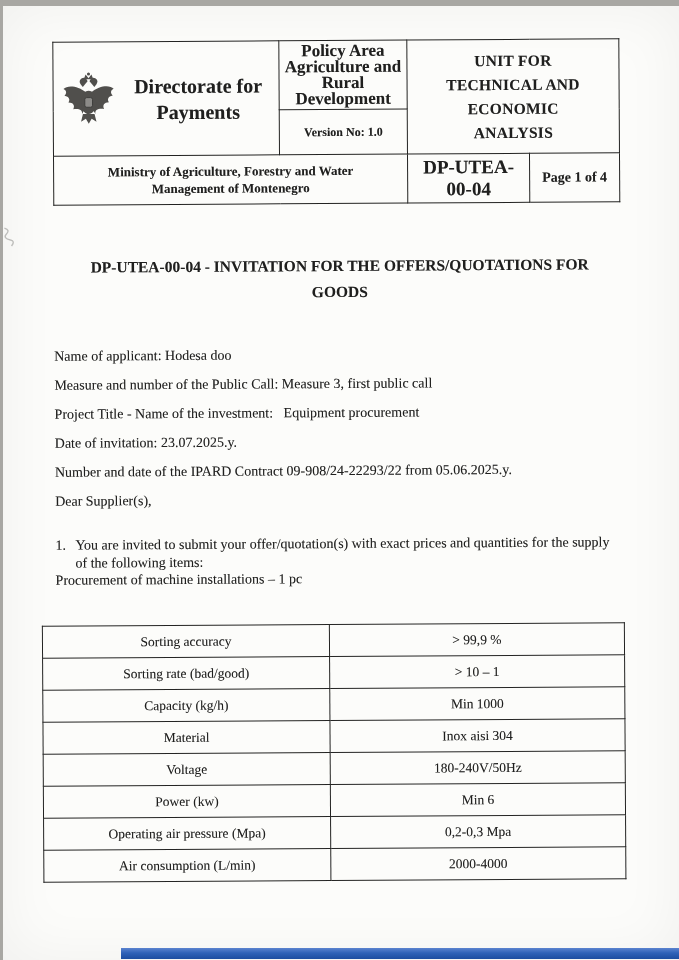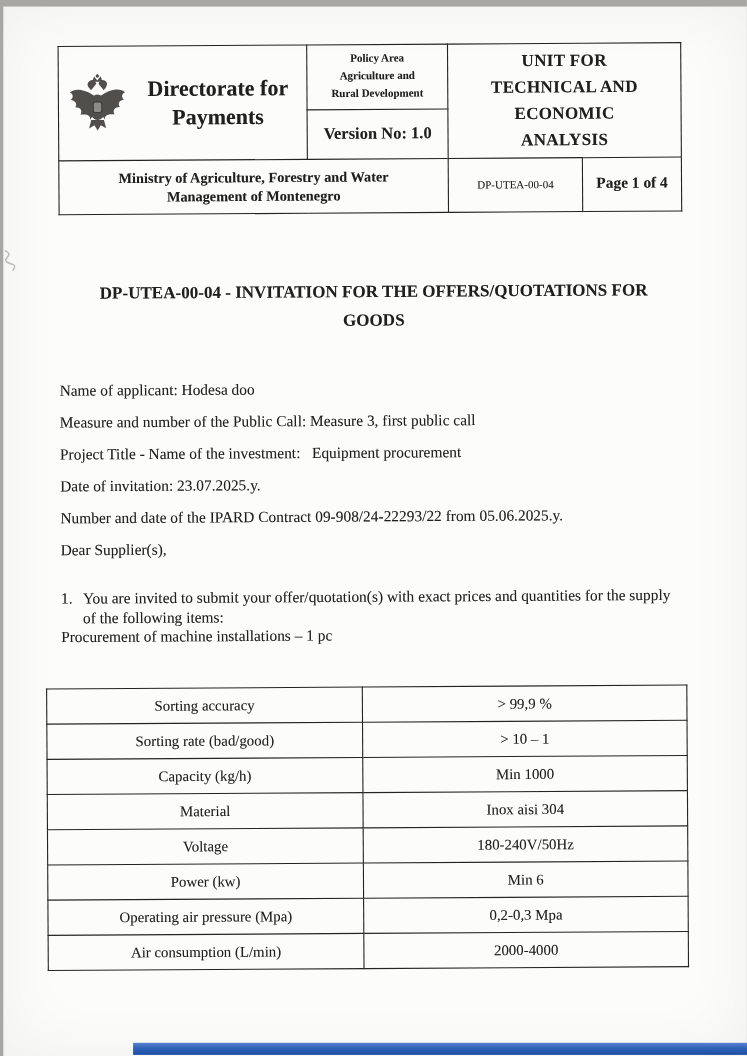--- a/index.html
+++ b/index.html
@@ -34,27 +34,27 @@
     padding: 2px 4px;
     vertical-align: middle;
     text-align: center;
   }
   .org-cell { height: 98px; }
   .org-wrap { display: flex; align-items: center; gap: 6px; padding: 2px; }
   .emblem { flex: 0 0 58px; height: 56px; display: inline-block; }
   .org-name {
     flex: 1; font-weight: bold; font-size: 20px; line-height: 26px;
   }
-  .policy-cell { height: 54px; font-weight: bold; font-size: 10px; line-height: 16px; }
-  .version-cell { height: 40px; font-weight: bold; font-size: 15px; }
+  .policy-cell { height: 54px; font-weight: bold; font-size: 17px; line-height: 16px; }
+  .version-cell { height: 40px; font-weight: bold; font-size: 12px; }
   .unit-cell {
     font-weight: bold; font-size: 15.5px; line-height: 24px; letter-spacing: 0.3px;
   }
   .ministry-cell { height: 44px; font-weight: bold; font-size: 13px; line-height: 17px; }
-  .doccode-cell { font-weight: normal; font-size: 10px; }
+  .doccode-cell { font-weight: bold; font-size: 19px; }
   .pageinfo-cell { font-weight: bold; font-size: 14px; vertical-align: top; text-align: left; padding-top: 5px; }
 
   
   .doc-title {
     position: absolute; left: 45px; right: 45px; top: 247px;
     text-align: center; font-weight: bold; font-size: 15.5px; line-height: 26px;
   }
 
   
   .doc-body {

